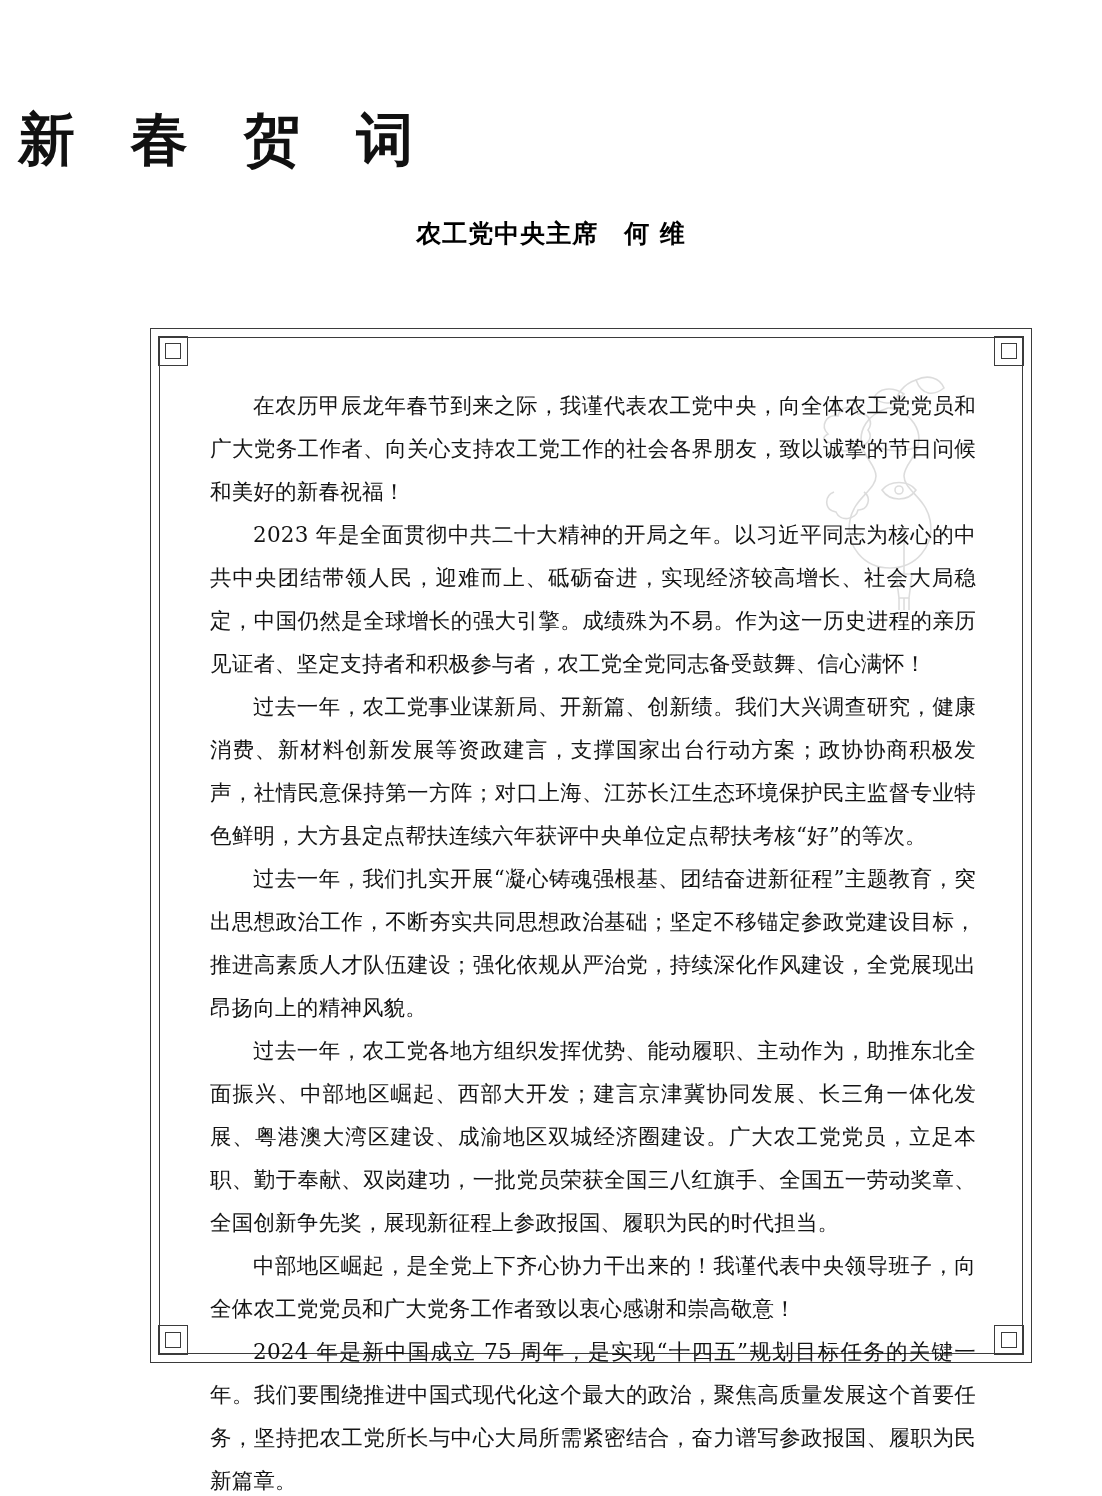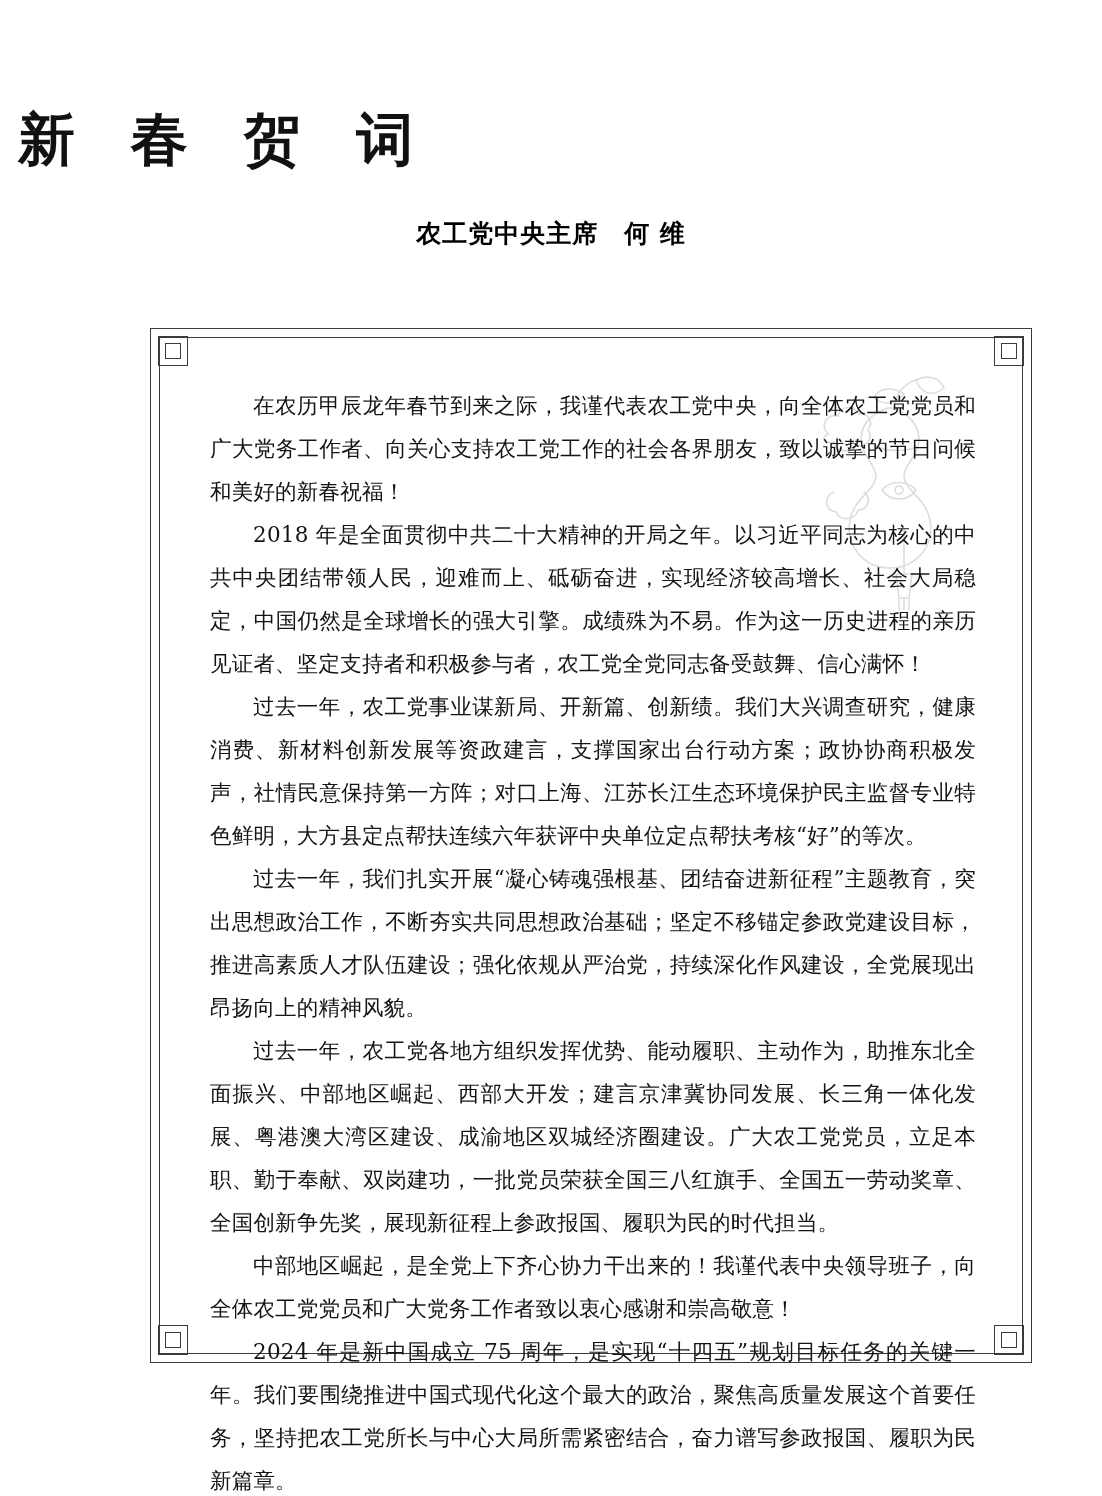--- a/index.html
+++ b/index.html
@@ -171,21 +171,21 @@
         <path d="M106 148 c8 -10 26 -10 34 0 c-8 12 -26 12 -34 0 z"></path>
         <circle cx="123" cy="148" r="4"></circle>
 
         <path d="M52 92 c-8 -8 -2 -20 10 -18 c2 -10 16 -12 20 -2 c10 -2 16 8 10 16 c6 8 -2 18 -12 16 c-6 8 -20 6 -22 -4 c-10 2 -14 -4 -6 -8 z"></path>
         <path d="M58 150 c-10 4 -10 18 2 20 c4 10 20 8 22 -2 c10 0 14 -12 6 -18"></path>
       </g>
     </svg>
 
     <div class="body-text">
       <p>在农历甲辰龙年春节到来之际，我谨代表农工党中央，向全体农工党党员和广大党务工作者、向关心支持农工党工作的社会各界朋友，致以诚挚的节日问候和美好的新春祝福！</p>
-      <p>2018 年是全面贯彻中共二十大精神的开局之年。以习近平同志为核心的中共中央团结带领人民，迎难而上、砥砺奋进，实现经济较高增长、社会大局稳定，中国仍然是全球增长的强大引擎。成绩殊为不易。作为这一历史进程的亲历见证者、坚定支持者和积极参与者，农工党全党同志备受鼓舞、信心满怀！</p>
+      <p>2023 年是全面贯彻中共二十大精神的开局之年。以习近平同志为核心的中共中央团结带领人民，迎难而上、砥砺奋进，实现经济较高增长、社会大局稳定，中国仍然是全球增长的强大引擎。成绩殊为不易。作为这一历史进程的亲历见证者、坚定支持者和积极参与者，农工党全党同志备受鼓舞、信心满怀！</p>
       <p>过去一年，农工党事业谋新局、开新篇、创新绩。我们大兴调查研究，健康消费、新材料创新发展等资政建言，支撑国家出台行动方案；政协协商积极发声，社情民意保持第一方阵；对口上海、江苏长江生态环境保护民主监督专业特色鲜明，大方县定点帮扶连续六年获评中央单位定点帮扶考核“好”的等次。</p>
       <p>过去一年，我们扎实开展“凝心铸魂强根基、团结奋进新征程”主题教育，突出思想政治工作，不断夯实共同思想政治基础；坚定不移锚定参政党建设目标，推进高素质人才队伍建设；强化依规从严治党，持续深化作风建设，全党展现出昂扬向上的精神风貌。</p>
       <p>过去一年，农工党各地方组织发挥优势、能动履职、主动作为，助推东北全面振兴、中部地区崛起、西部大开发；建言京津冀协同发展、长三角一体化发展、粤港澳大湾区建设、成渝地区双城经济圈建设。广大农工党党员，立足本职、勤于奉献、双岗建功，一批党员荣获全国三八红旗手、全国五一劳动奖章、全国创新争先奖，展现新征程上参政报国、履职为民的时代担当。</p>
       <p>中部地区崛起，是全党上下齐心协力干出来的！我谨代表中央领导班子，向全体农工党党员和广大党务工作者致以衷心感谢和崇高敬意！</p>
       <p>2024 年是新中国成立 75 周年，是实现“十四五”规划目标任务的关键一年。我们要围绕推进中国式现代化这个最大的政治，聚焦高质量发展这个首要任务，坚持把农工党所长与中心大局所需紧密结合，奋力谱写参政报国、履职为民新篇章。</p>
 
     </div>
   </div>
 
   <div class="footer-space"></div>

